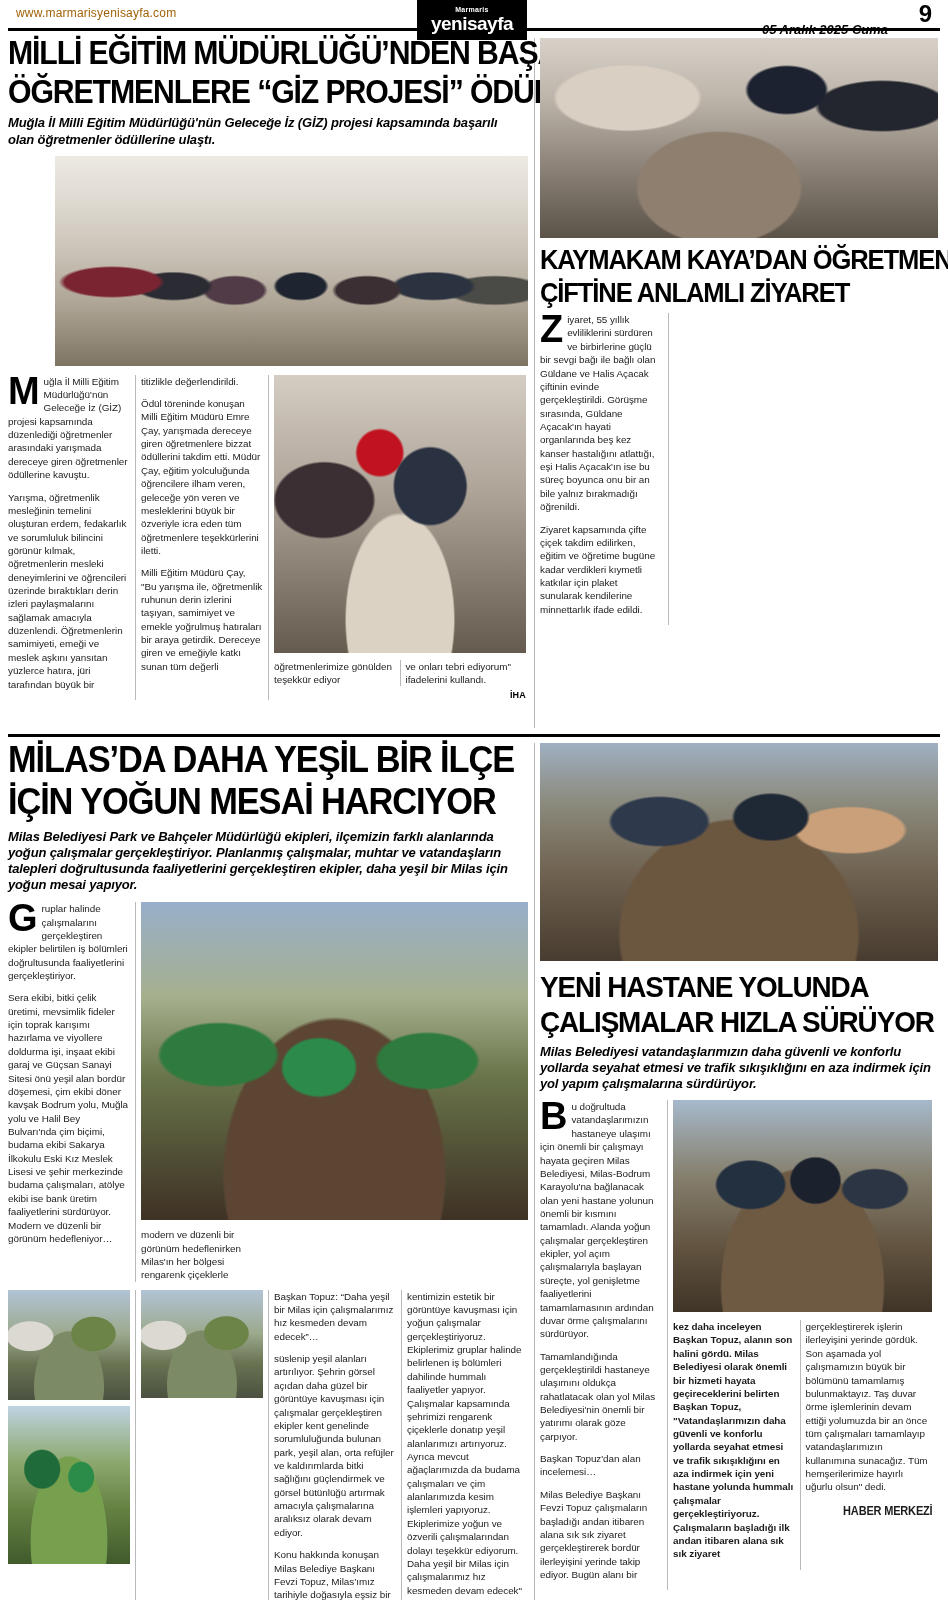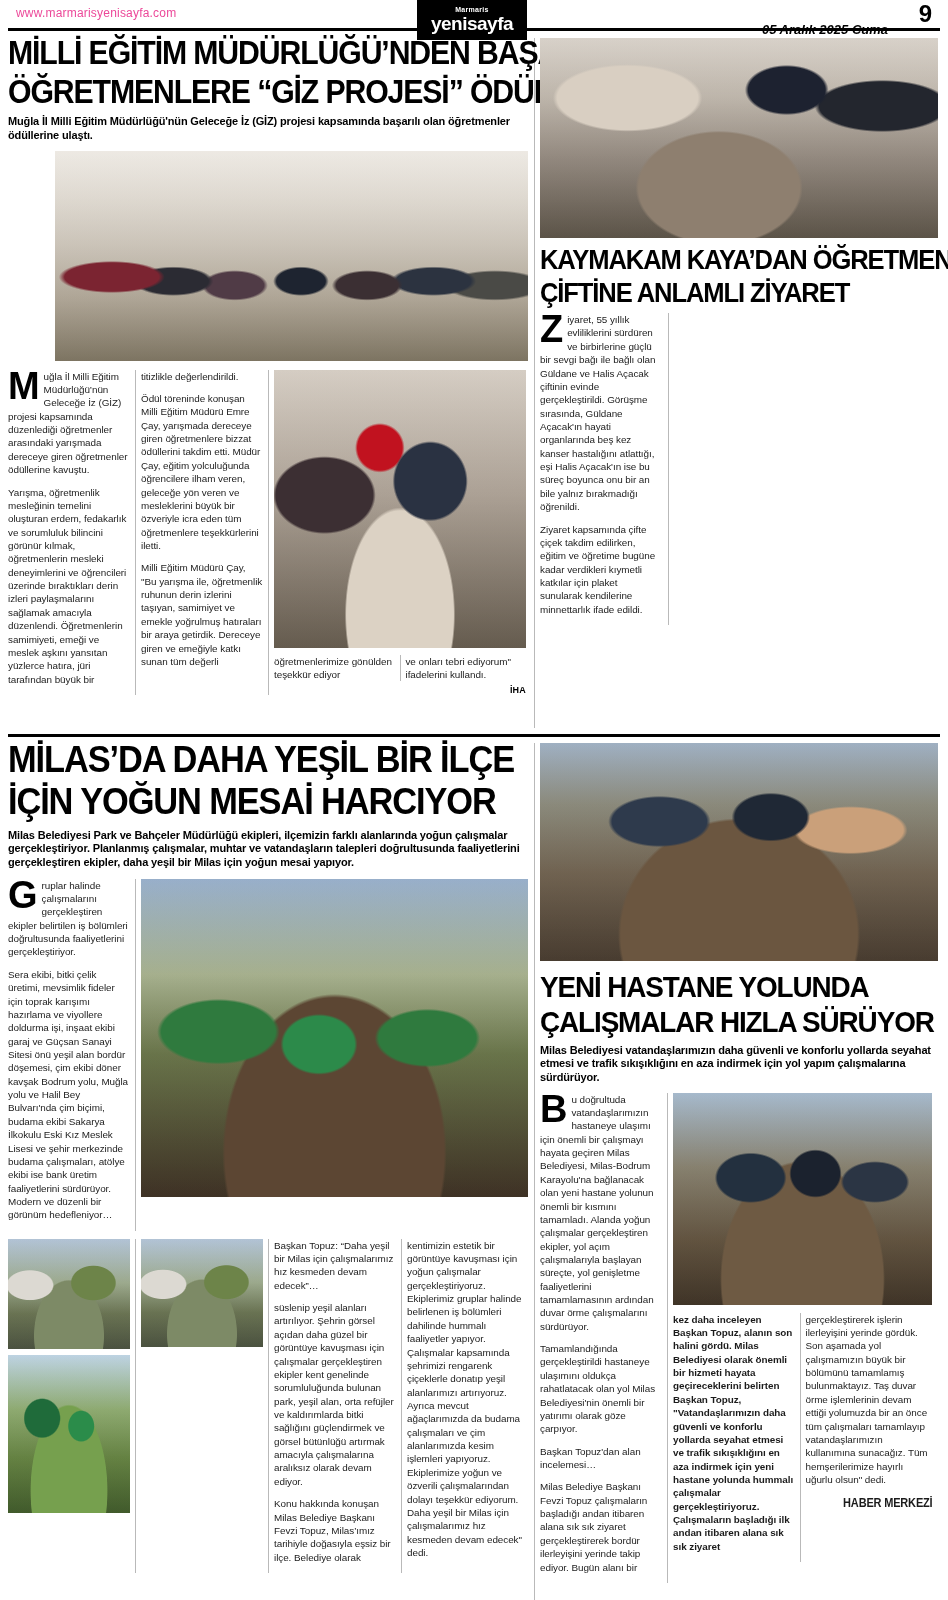--- a/index.html
+++ b/index.html
@@ -4,40 +4,40 @@
 <style>
   html,body{margin:0;padding:0;background:#ffffff;}
   body{
     width:948px;height:1600px;overflow:hidden;position:relative;
     font-family:"Liberation Sans", sans-serif;color:#000;
   }
   .page{position:relative;width:948px;height:1600px;box-sizing:border-box;padding:0 8px;}
 
   
   .masthead{position:relative;height:34px;}
-  .site-url{position:absolute;left:8px;top:6px;font-size:12px;color:#ec4899;letter-spacing:.2px;}
+  .site-url{position:absolute;left:8px;top:6px;font-size:12px;color:#a16207;letter-spacing:.2px;}
   .mast-date{position:absolute;right:52px;top:4px;font-size:13px;font-weight:bold;font-style:italic;margin-top:18px;}
   .page-num{position:absolute;right:8px;top:0px;font-size:24px;font-weight:bold;}
   .mast-rule{position:absolute;left:0;right:0;top:28px;height:3px;background:#000;}
   .logo-box{
     position:absolute;left:409px;top:-2px;width:110px;height:42px;background:#000;
     display:flex;flex-direction:column;align-items:center;justify-content:center;z-index:3;
   }
   .logo-small{color:#fff;font-size:7px;font-weight:bold;letter-spacing:.3px;line-height:1;margin-bottom:1px;}
   .logo-main{color:#fff;font-size:19px;font-weight:bold;line-height:1;letter-spacing:-.5px;}
 
   
   .hl{
     font-weight:bold;line-height:.93;letter-spacing:-1.2px;
     font-family:"Liberation Sans", sans-serif;
     transform:scaleX(.93);transform-origin:left center;
     white-space:nowrap;
   }
   .spot{
-    font-weight:bold;font-size:11px;line-height:1.24;letter-spacing:-.15px;
+    font-weight:bold;font-size:13px;line-height:1.24;letter-spacing:-.15px;font-style:italic;
   }
   .body-col{
     font-size:9.9px;line-height:1.35;text-align:left;color:#1b1b1b;
     letter-spacing:-.05px;
   }
   .body-col p{margin:0 0 9px 0;}
   .dropcap{
     float:left;font-size:38px;line-height:29px;font-weight:bold;
     padding:2px 4px 0 0;color:#000;
   }
@@ -198,20 +198,21 @@
       <div class="spot" style="margin-top:9px;width:518px;">Milas Belediyesi Park ve Bahçeler Müdürlüğü ekipleri, ilçemizin farklı alanlarında yoğun çalışmalar gerçekleştiriyor. Planlanmış çalışmalar, muhtar ve vatandaşların talepleri doğrultusunda faaliyetlerini gerçekleştiren ekipler, daha yeşil bir Milas için yoğun mesai yapıyor.</div>
 
       <div style="display:flex;margin-top:9px;">
         <div style="width:122px;" class="body-col">
           <p><span class="dropcap">G</span><span>ruplar halinde çalışmalarını gerçekleştiren ekipler belirtilen iş bölümleri doğrultusunda faaliyetlerini gerçekleştiriyor.</span></p>
           <p>Sera ekibi, bitki çelik üretimi, mevsimlik fideler için toprak karışımı hazırlama ve viyollere doldurma işi, inşaat ekibi garaj ve Güçsan Sanayi Sitesi önü yeşil alan bordür döşemesi, çim ekibi döner kavşak Bodrum yolu, Muğla yolu ve Halil Bey Bulvarı'nda çim biçimi, budama ekibi Sakarya İlkokulu Eski Kız Meslek Lisesi ve şehir merkezinde budama çalışmaları, atölye ekibi ise bank üretim faaliyetlerini sürdürüyor. Modern ve düzenli bir görünüm hedefleniyor…</p>
         </div>
         <div class="vrule" style="margin:0 5px;"></div>
         <div style="width:387px;">
           <div class="ph p-park" style="width:387px;height:318px;"></div>
+          <div class="body-col" style="width:122px;margin-top:8px;">modern ve düzenli bir görünüm hedeflenirken Milas'ın her bölgesi rengarenk çiçeklerle</div>
         </div>
       </div>
 
       <div style="display:flex;margin-top:8px;">
         <div style="width:122px;">
           <div class="ph p-street" style="width:122px;height:110px;"></div>
           <div class="ph p-mower" style="width:122px;height:158px;margin-top:6px;"></div>
         </div>
         <div class="vrule" style="margin:0 5px;"></div>
         <div style="width:122px;">

